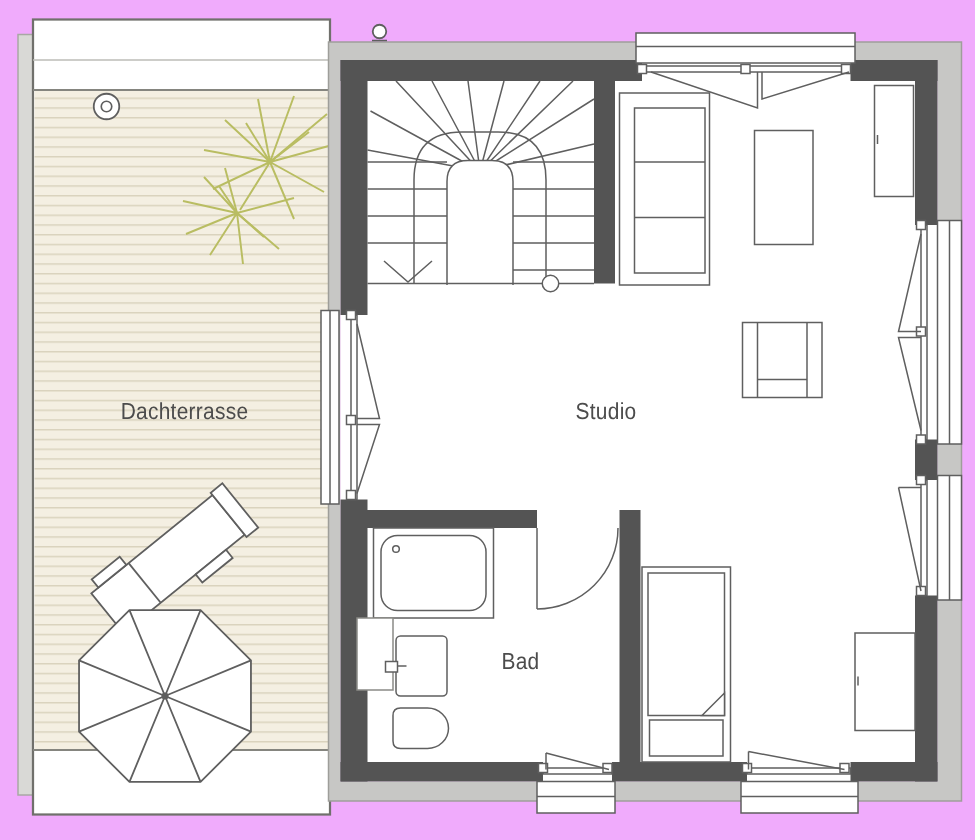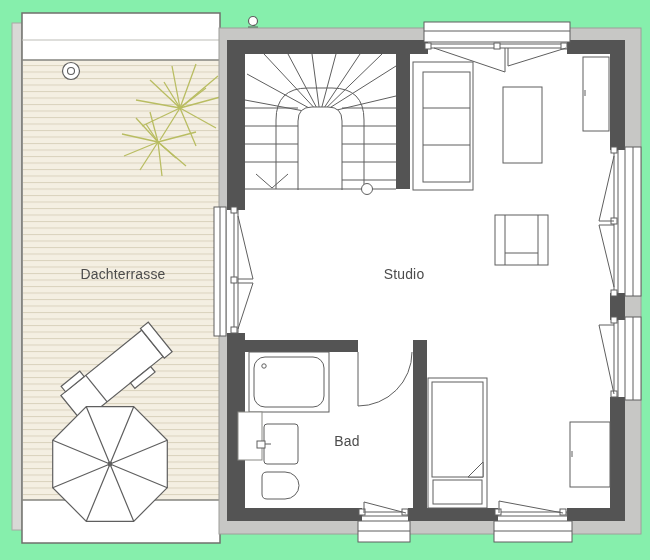--- a/index.html
+++ b/index.html
@@ -1,16 +1,16 @@
 <!DOCTYPE html>
 <html><head>
 <meta charset="utf-8">
 <style>
   html,body{margin:0;padding:0;background:#ffffff;}
-  .canvas{position:relative;width:650px;height:560px;background:#86efac;overflow:hidden;
+  .canvas{position:relative;width:650px;height:560px;background:#f0abfc;overflow:hidden;
           font-family:"Liberation Sans",sans-serif;}
   svg{display:block;}
   text{fill:#4c4c4c;font-family:"Liberation Sans",sans-serif;font-size:15.5px;letter-spacing:.2px;}
 </style>
 </head>
 <body>
 
 <div class="canvas">
 <svg width="650" height="560" viewBox="0 0 650 560" xmlns="http://www.w3.org/2000/svg">
   <defs>

